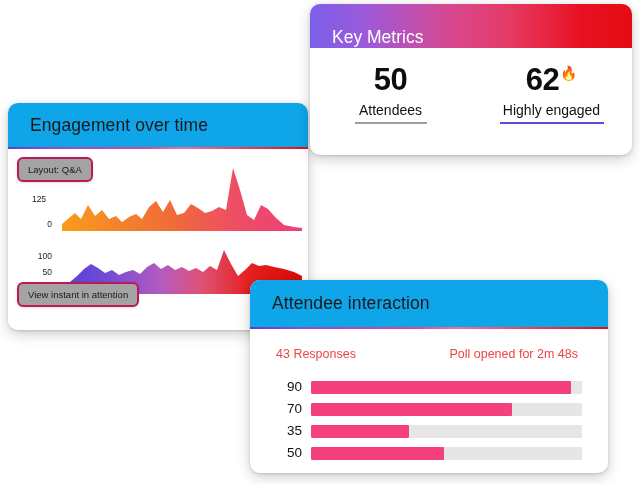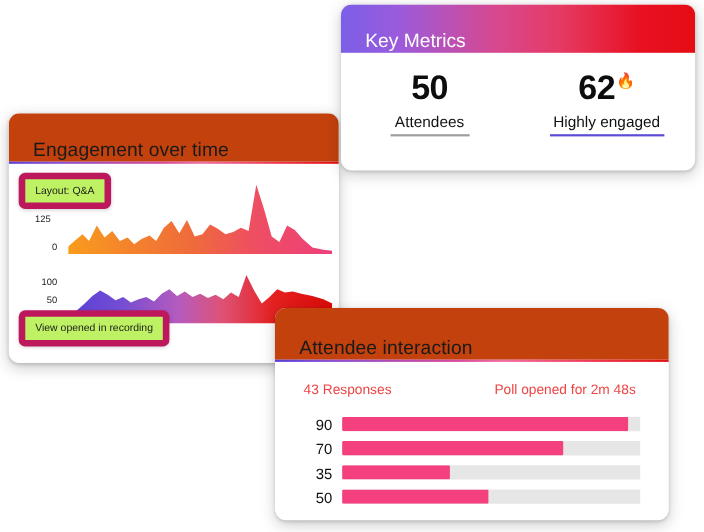--- a/index.html
+++ b/index.html
@@ -6,32 +6,32 @@
   body{width:640px;height:484px;position:relative;overflow:hidden;
        font-family:"Liberation Sans","DejaVu Sans",sans-serif;
        -webkit-font-smoothing:antialiased;}
 
   .card{position:absolute;background:#ffffff;border-radius:10px;
         box-shadow:0 4px 14px rgba(0,0,0,.20), 0 1px 3px rgba(0,0,0,.14);
         overflow:hidden;}
 
   
   #engagement-card{left:8px;top:103px;width:300px;height:227px;z-index:1;}
-  .card-head{background:#c2410c;height:44px;display:flex;align-items:flex-end;padding:0 22px;}
+  .card-head{background:#0ea5e9;height:44px;display:flex;align-items:center;padding:0 22px;}
   .card-head-title{font-size:17.5px;color:#1a1a1a;letter-spacing:.1px;}
   .grad-rule{height:2px;width:100%;
     background:linear-gradient(90deg,#5b3fd6 0%,#8a4fd0 14%,#d8499b 46%,#f06fa0 58%,#ef3a53 80%,#e01010 100%);}
   .eng-body{position:relative;height:181px;background:#fff;}
 
   .axis{position:absolute;font-size:8.5px;color:#1a1a1a;text-align:right;width:26px;}
 
   .chart-wrap{position:absolute;left:54px;}
   .chart-wrap svg{display:block;}
 
-  .pill{position:absolute;background:#bef264;border:6px solid #be185d;border-radius:6px;
+  .pill{position:absolute;background:#a3a3a3;border:2px solid #be185d;border-radius:6px;
         font-size:9.5px;color:#1a1a1a;padding:5px 9px;white-space:nowrap;
         box-shadow:0 1px 3px rgba(0,0,0,.13);}
   #layout-pill{left:63px;top:167px;}
   #view-instant-pill{left:62px;top:291px;}
 
   
   #key-metrics-card{left:310px;top:4px;width:322px;height:151px;z-index:3;}
   .km-head{height:44px;display:flex;align-items:flex-end;padding:0 22px;
     background:linear-gradient(90deg,#7b5fe8 0%,#9a5bdc 16%,#d8488f 44%,#e53a63 62%,#e81123 84%,#e50c13 100%);}
   .km-head-title{color:#fff;font-size:17.5px;}
@@ -43,21 +43,21 @@
   .km-label{font-size:14px;color:#121212;margin-top:7px;}
   .km-ul{height:2px;margin-top:4px;}
   .km-note{font-size:7.8px;color:#e01010;margin-top:5px;}
 
   
   #attendee-card{left:250px;top:280px;width:358px;height:193px;z-index:4;}
   .att-body{padding:18px 26px 0 26px;}
   .att-meta{display:flex;justify-content:space-between;font-size:12.5px;color:#ef4444;}
   .att-meta span:last-child{margin-right:4px;}
   .bars{margin-top:18px;}
-  .bar-row{display:flex;align-items:flex-start;margin-bottom:7px;}
+  .bar-row{display:flex;align-items:flex-end;margin-bottom:7px;}
   .bar-val{width:26px;text-align:right;font-size:13.5px;color:#111;margin-right:9px;}
   .bar-track{flex:1;height:13px;background:#e6e6e6;border-radius:1px;overflow:hidden;}
   .bar-fill{height:100%;background:#f5407f;border-radius:1px;}
 </style>
 </head>
 <body>
 
 <div class="card" id="engagement-card">
   <div class="card-head">
     <div class="card-head-title">Engagement over time</div>
@@ -113,21 +113,21 @@
           L57,27 L64,24 L71,22 L78,26 L85,19 L92,15 L99,21 L106,17
           L113,22 L120,19 L127,23 L134,20 L141,24 L148,18 L155,22
           L162,2 L169,16 L176,28 L183,22 L190,15 L197,18 L204,17
           L212,19 L222,21 L232,24 L240,28 L240,46 Z"></path>
         <path fill="#ffffff" d="M191,46 L191,20 Q196,16 202,16 L240,16 L240,46 Z" opacity="0"></path>
       </svg>
     </div>
 
     <div class="pill" id="layout-pill" style="left:9px;top:8px;">Layout: Q&amp;A</div>
 
-    <div class="pill" id="view-instant-pill" style="left:9px;top:133px;">View opened in recording</div>
+    <div class="pill" id="view-instant-pill" style="left:9px;top:133px;">View instant in attention</div>
   </div>
 </div>
 
 <div class="card" id="key-metrics-card">
   <div class="km-head">
     <div class="km-head-title">Key Metrics</div>
   </div>
   <div class="km-body">
 
     <div class="km-cell">

